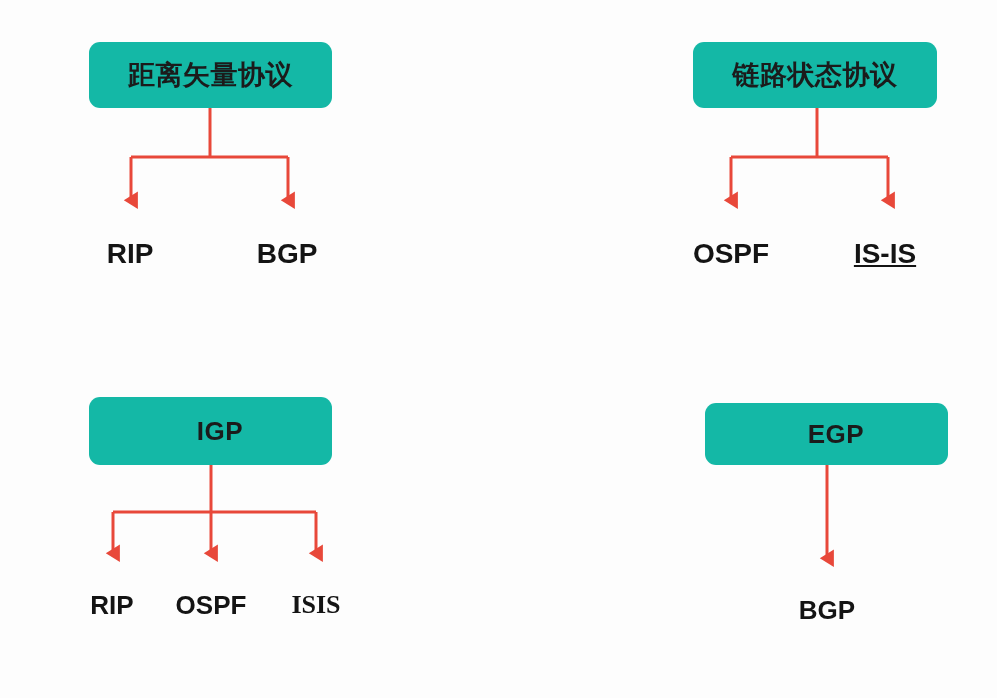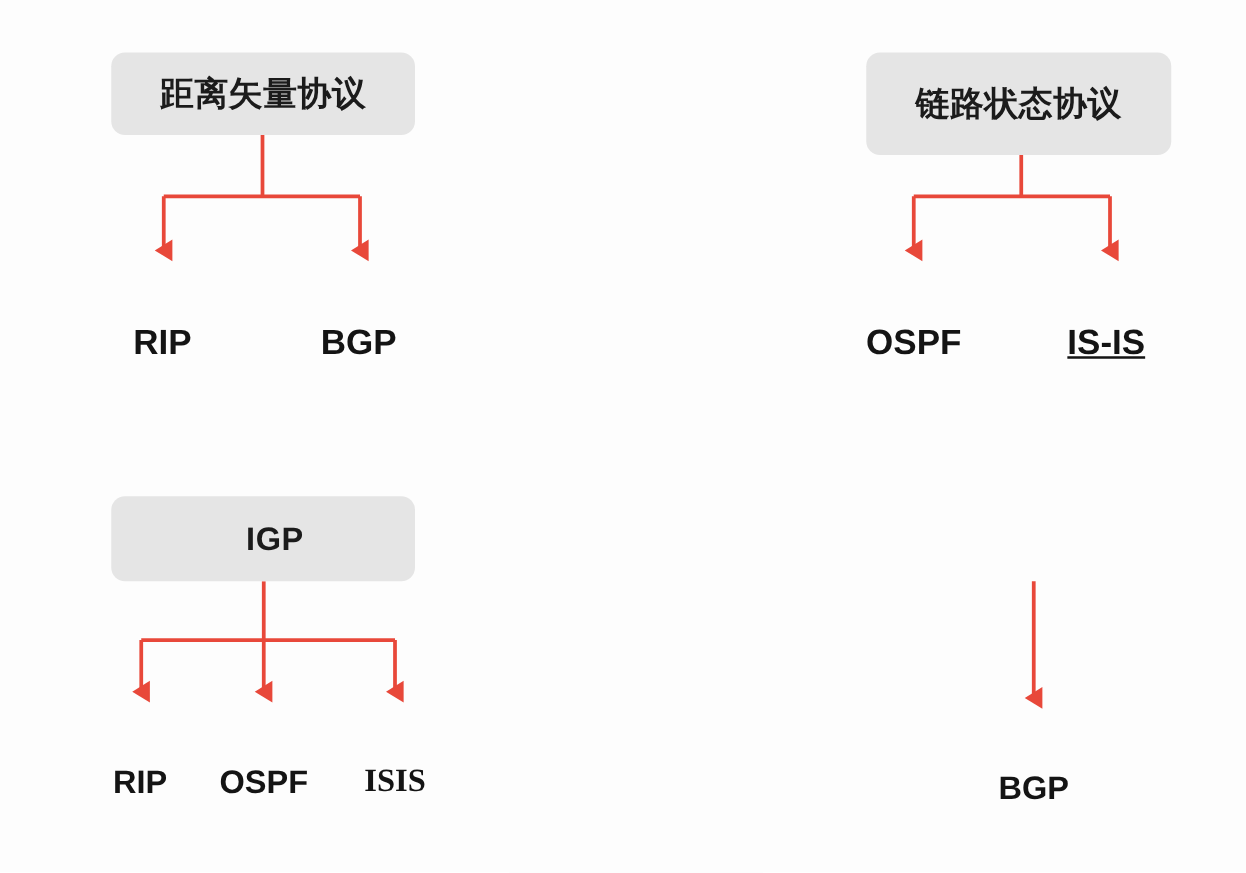--- a/index.html
+++ b/index.html
@@ -13,21 +13,21 @@
   }
   #canvas {
     position: relative;
     width: 997px;
     height: 698px;
     background: #fdfdfd;
     overflow: hidden;
   }
   .node-box {
     position: absolute;
-    background: #e5e5e5;
+    background: #14b8a6;
     border-radius: 11px;
     display: flex;
     align-items: center;
     justify-content: center;
     box-sizing: border-box;
   }
   .node-box .node-label {
     color: #1b1b1b;
     font-weight: bold;
     letter-spacing: 0.5px;
@@ -44,21 +44,20 @@
     margin-left: 19px;
   }
   .leaf-label {
     position: absolute;
     color: #141414;
     font-weight: bold;
     font-size: 28px;
     white-space: nowrap;
     transform: translateX(-50%);
     text-align: center;
-    margin-top: 20px;
   }
   .leaf-small {
     font-size: 26px;
   }
   svg.connectors {
     position: absolute;
     left: 0;
     top: 0;
     width: 997px;
     height: 698px;
@@ -101,28 +100,31 @@
 
     <g>
       <path d="M 827 465 L 827 558" stroke="#e8483a" stroke-width="3" fill="none" marker-end="url(#arrowhead)"></path>
     </g>
   </svg>
 
   <div class="node-box" style="left:89px; top:42px; width:243px; height:66px;">
     <span class="node-label cn-label">距离矢量协议</span>
   </div>
 
-  <div class="node-box" style="left:693px; top:42px; width:244px; height:82px;">
+  <div class="node-box" style="left:693px; top:42px; width:244px; height:66px;">
     <span class="node-label cn-label">链路状态协议</span>
   </div>
 
   <div class="node-box" style="left:89px; top:397px; width:243px; height:68px;">
     <span class="node-label en-label">IGP</span>
   </div>
 
+  <div class="node-box" style="left:705px; top:403px; width:243px; height:62px;">
+    <span class="node-label en-label">EGP</span>
+  </div>
 
   <div class="leaf-label" style="left:130px; top:238px;">RIP</div>
   <div class="leaf-label" style="left:287px; top:238px;">BGP</div>
 
   <div class="leaf-label" style="left:731px; top:238px;">OSPF</div>
   <div class="leaf-label" style="left:885px; top:238px;text-decoration:underline;">IS-IS</div>
 
   <div class="leaf-label leaf-small" style="left:112px; top:590px;">RIP</div>
   <div class="leaf-label leaf-small" style="left:211px; top:590px;">OSPF</div>
   <div class="leaf-label leaf-small" style="left:316px; top:590px;font-family:Liberation Serif, serif;">ISIS</div>

